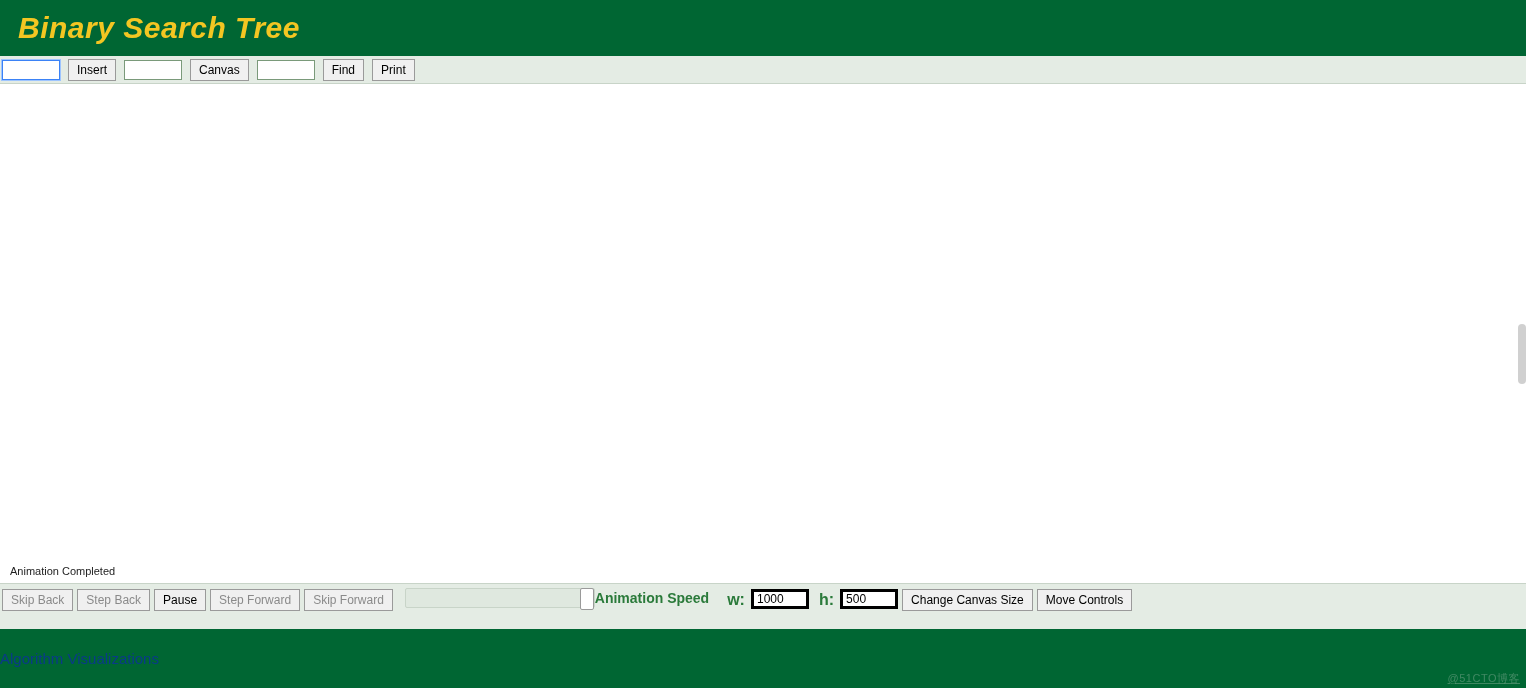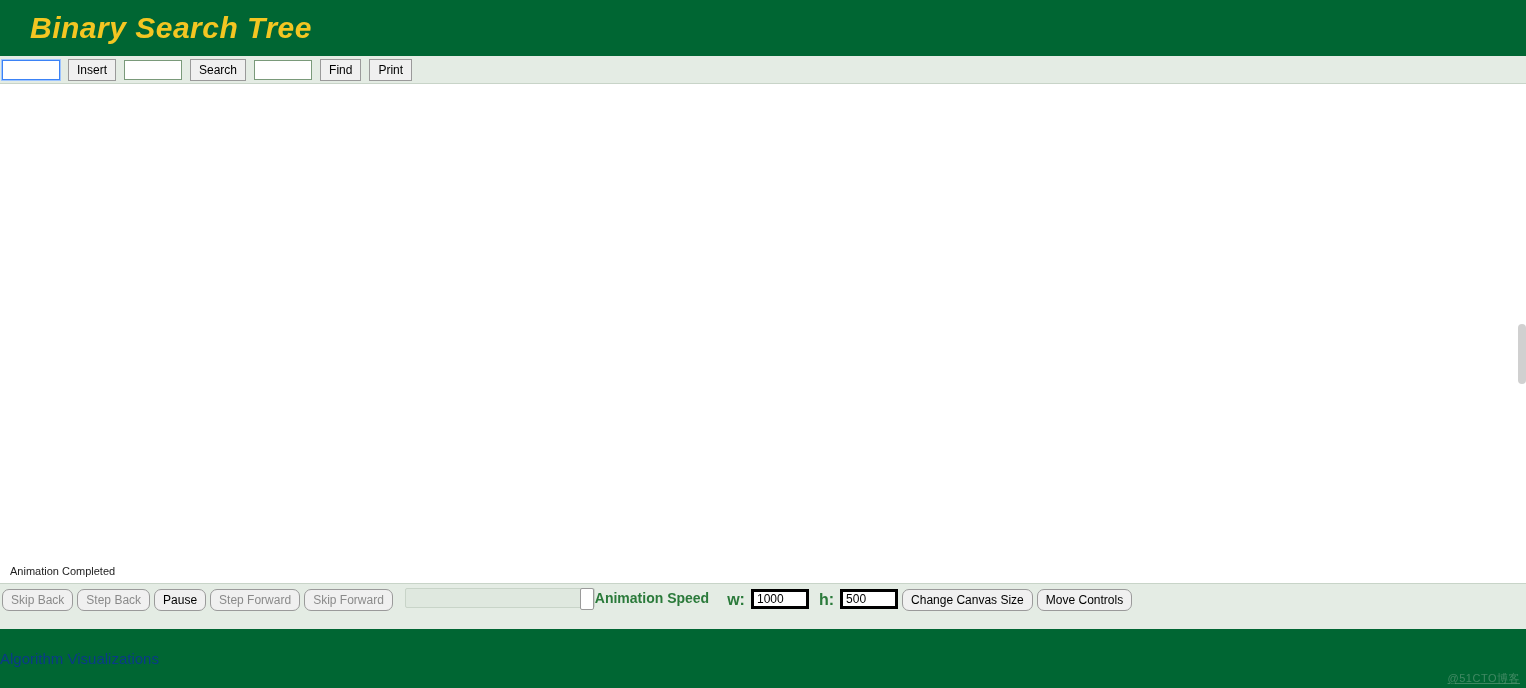--- a/index.html
+++ b/index.html
@@ -13,21 +13,21 @@
     overflow: hidden;
   }
   .header {
     background: #006633;
     height: 56px;
     display: flex;
     align-items: center;
     padding-left: 18px;
   }
   .header h1 {
-    margin: 12px;
+    margin: 0;
     color: #f3c622;
     font-family: Verdana, Geneva, sans-serif;
     font-weight: bold;
     font-size: 30px;
     font-style: italic;
     letter-spacing: 0.5px;
   }
   .toolbar {
     background: #e4ece4;
     border-bottom: 1px solid #c8d4c8;
@@ -128,21 +128,20 @@
     border: 3px solid #000000;
     background: #ffffff;
     font-size: 12px;
     padding: 1px 3px;
     align-self: flex-start;
     margin-top: 1px;
   }
   .bottom-controls .btn {
     align-self: flex-start;
     margin-top: 1px;
-    border-radius: 7px;
   }
   .footer {
     background: #006633;
     height: 59px;
     display: flex;
     align-items: center;
     padding-left: 0;
     position: relative;
   }
   .footer-link {
@@ -174,21 +173,21 @@
 <body>
 
 <div class="header">
   <h1>Binary Search Tree</h1>
 </div>
 
 <div class="toolbar">
   <input class="txt focused" type="text" value="" style="">
   <button class="btn">Insert</button>
   <input class="txt" type="text" value="" style="">
-  <button class="btn">Search</button>
+  <button class="btn">Canvas</button>
   <input class="txt" type="text" value="" style="">
   <button class="btn">Find</button>
   <button class="btn">Print</button>
 </div>
 
 <div class="canvas-area">
   <div class="status">Animation Completed</div>
   <div class="side-scroll"></div>
 </div>
 

